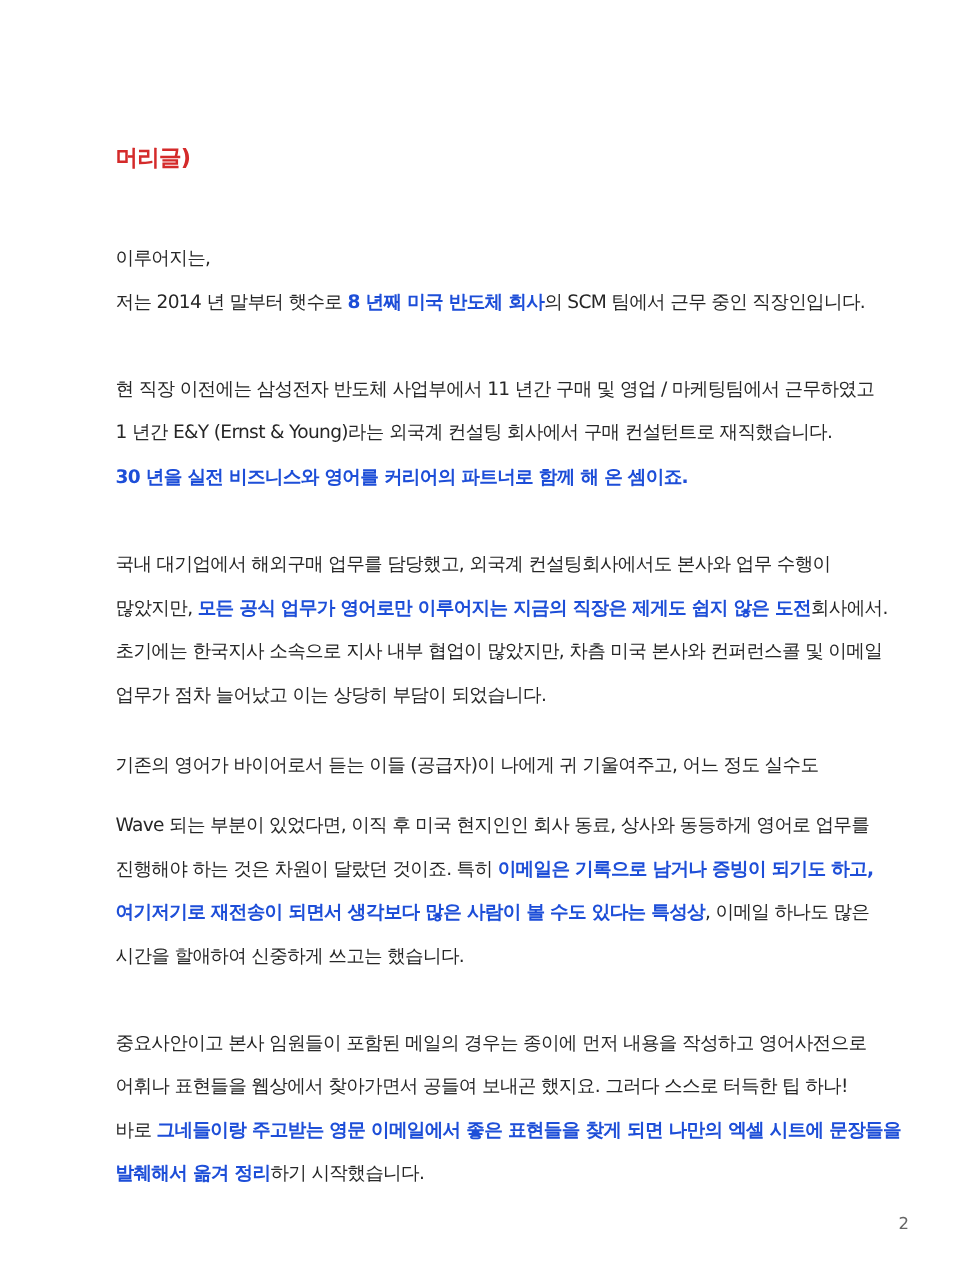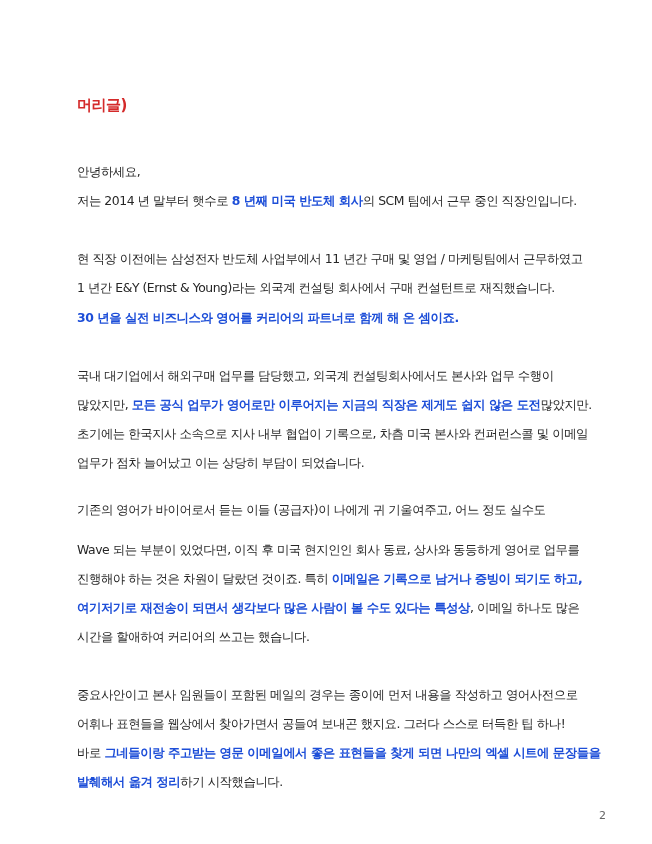--- a/index.html
+++ b/index.html
@@ -10,33 +10,33 @@
     .line { position: absolute; left: 77px; font-size: 12.4px; line-height: 16px; white-space: nowrap; letter-spacing: -0.45px; color: #262626; }
     .line b { font-weight: bold; color: #1d4ed8; }
     .page-num { position: absolute; left: 599px; top: 787px; font-size: 11px; color: #666; }
   </style>
 </head>
 <body>
 
 <div class="page">
   <div class="heading" style="color: rgb(212, 42, 42);">머리글)</div>
   <div id="body-lines">
-      <div class="line" style="top: 142px;"><span>안녕하세요,</span></div>
+      <div class="line" style="top: 142px;"><span>이루어지는,</span></div>
       <div class="line" style="top: 171px;"><span>저는 2014 년 말부터 햇수로 </span><b>8 년째 미국 반도체 회사</b><span>의 SCM 팀에서 근무 중인 직장인입니다.</span></div>
       <div class="line" style="top: 229px;"><span>현 직장 이전에는 삼성전자 반도체 사업부에서 11 년간 구매 및 영업 / 마케팅팀에서 근무하였고</span></div>
       <div class="line" style="top: 258px;"><span>1 년간 E&amp;Y (Ernst &amp; Young)라는 외국계 컨설팅 회사에서 구매 컨설턴트로 재직했습니다.</span></div>
       <div class="line" style="top: 288px;"><b>30 년을 실전 비즈니스와 영어를 커리어의 파트너로 함께 해 온 셈이죠.</b></div>
       <div class="line" style="top: 346px;"><span>국내 대기업에서 해외구매 업무를 담당했고, 외국계 컨설팅회사에서도 본사와 업무 수행이</span></div>
-      <div class="line" style="top: 375px;"><span>많았지만, </span><b>모든 공식 업무가 영어로만 이루어지는 지금의 직장은 제게도 쉽지 않은 도전</b><span>많았지만.</span></div>
-      <div class="line" style="top: 404px;"><span>초기에는 한국지사 소속으로 지사 내부 협업이 기록으로, 차츰 미국 본사와  컨퍼런스콜 및 이메일</span></div>
+      <div class="line" style="top: 375px;"><span>많았지만, </span><b>모든 공식 업무가 영어로만 이루어지는 지금의 직장은 제게도 쉽지 않은 도전</b><span>회사에서.</span></div>
+      <div class="line" style="top: 404px;"><span>초기에는 한국지사 소속으로 지사 내부 협업이 많았지만, 차츰 미국 본사와  컨퍼런스콜 및 이메일</span></div>
       <div class="line" style="top: 433px;"><span>업무가 점차 늘어났고 이는 상당히 부담이 되었습니다.</span></div>
       <div class="line" style="top: 480px;"><span>기존의 영어가 바이어로서 듣는 이들 (공급자)이 나에게 귀 기울여주고, 어느 정도 실수도</span></div>
       <div class="line" style="top: 520px; text-align: center;"><span>Wave 되는 부분이 있었다면, 이직 후 미국 현지인인 회사 동료, 상사와 동등하게 영어로 업무를</span></div>
       <div class="line" style="top: 549px;"><span>진행해야 하는 것은 차원이 달랐던 것이죠. 특히 </span><b>이메일은 기록으로 남거나 증빙이 되기도 하고,</b></div>
       <div class="line" style="top: 578px; text-align: center;"><b>여기저기로 재전송이 되면서 생각보다 많은 사람이 볼 수도 있다는 특성상</b><span>, 이메일 하나도 많은</span></div>
-      <div class="line" style="top: 607px;"><span>시간을 할애하여 커리어의 쓰고는 했습니다.</span></div>
+      <div class="line" style="top: 607px;"><span>시간을 할애하여 신중하게 쓰고는 했습니다.</span></div>
       <div class="line" style="top: 665px;"><span>중요사안이고 본사 임원들이 포함된 메일의 경우는 종이에 먼저 내용을 작성하고 영어사전으로</span></div>
       <div class="line" style="top: 694px;"><span>어휘나 표현들을 웹상에서 찾아가면서 공들여 보내곤 했지요. 그러다 스스로 터득한 팁 하나!</span></div>
       <div class="line" style="top: 723px;"><span>바로 </span><b>그네들이랑 주고받는 영문 이메일에서 좋은 표현들을 찾게 되면 나만의 엑셀 시트에 문장들을</b></div>
       <div class="line" style="top: 752px;"><b>발췌해서 옮겨 정리</b><span>하기 시작했습니다.</span></div>
     </div>
   <div class="page-num">2</div>
 </div>
 
 </body></html>

